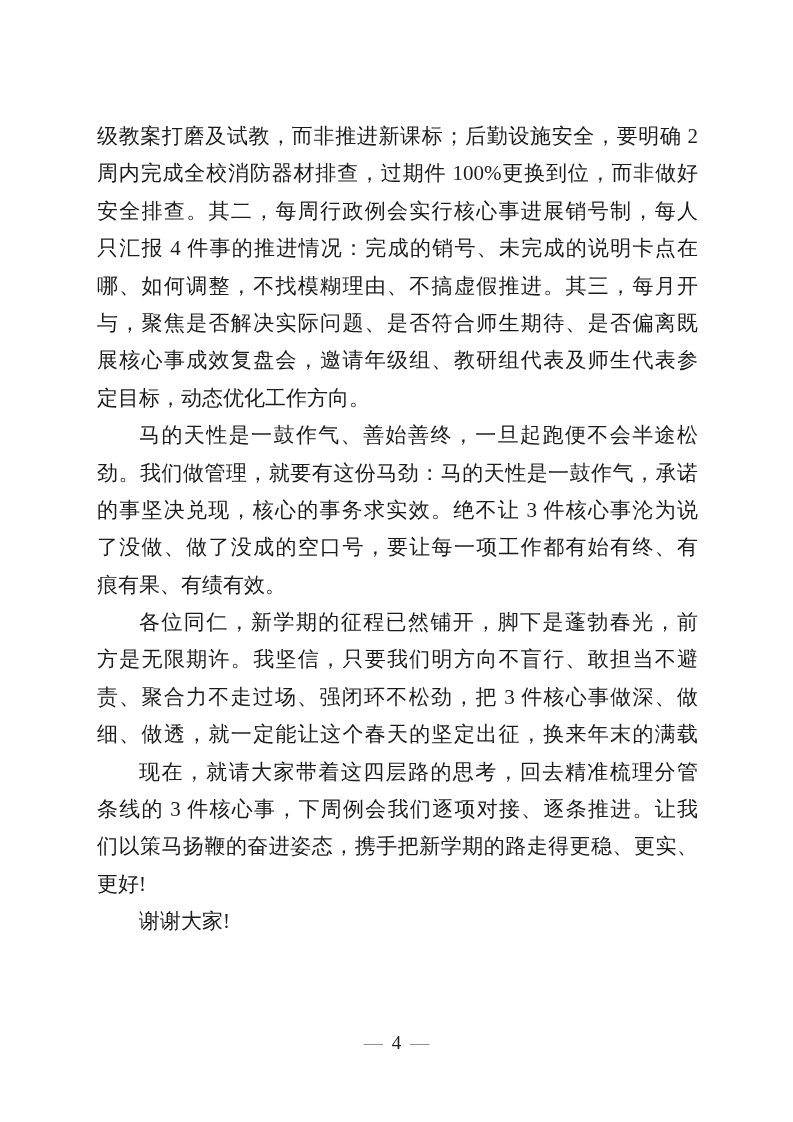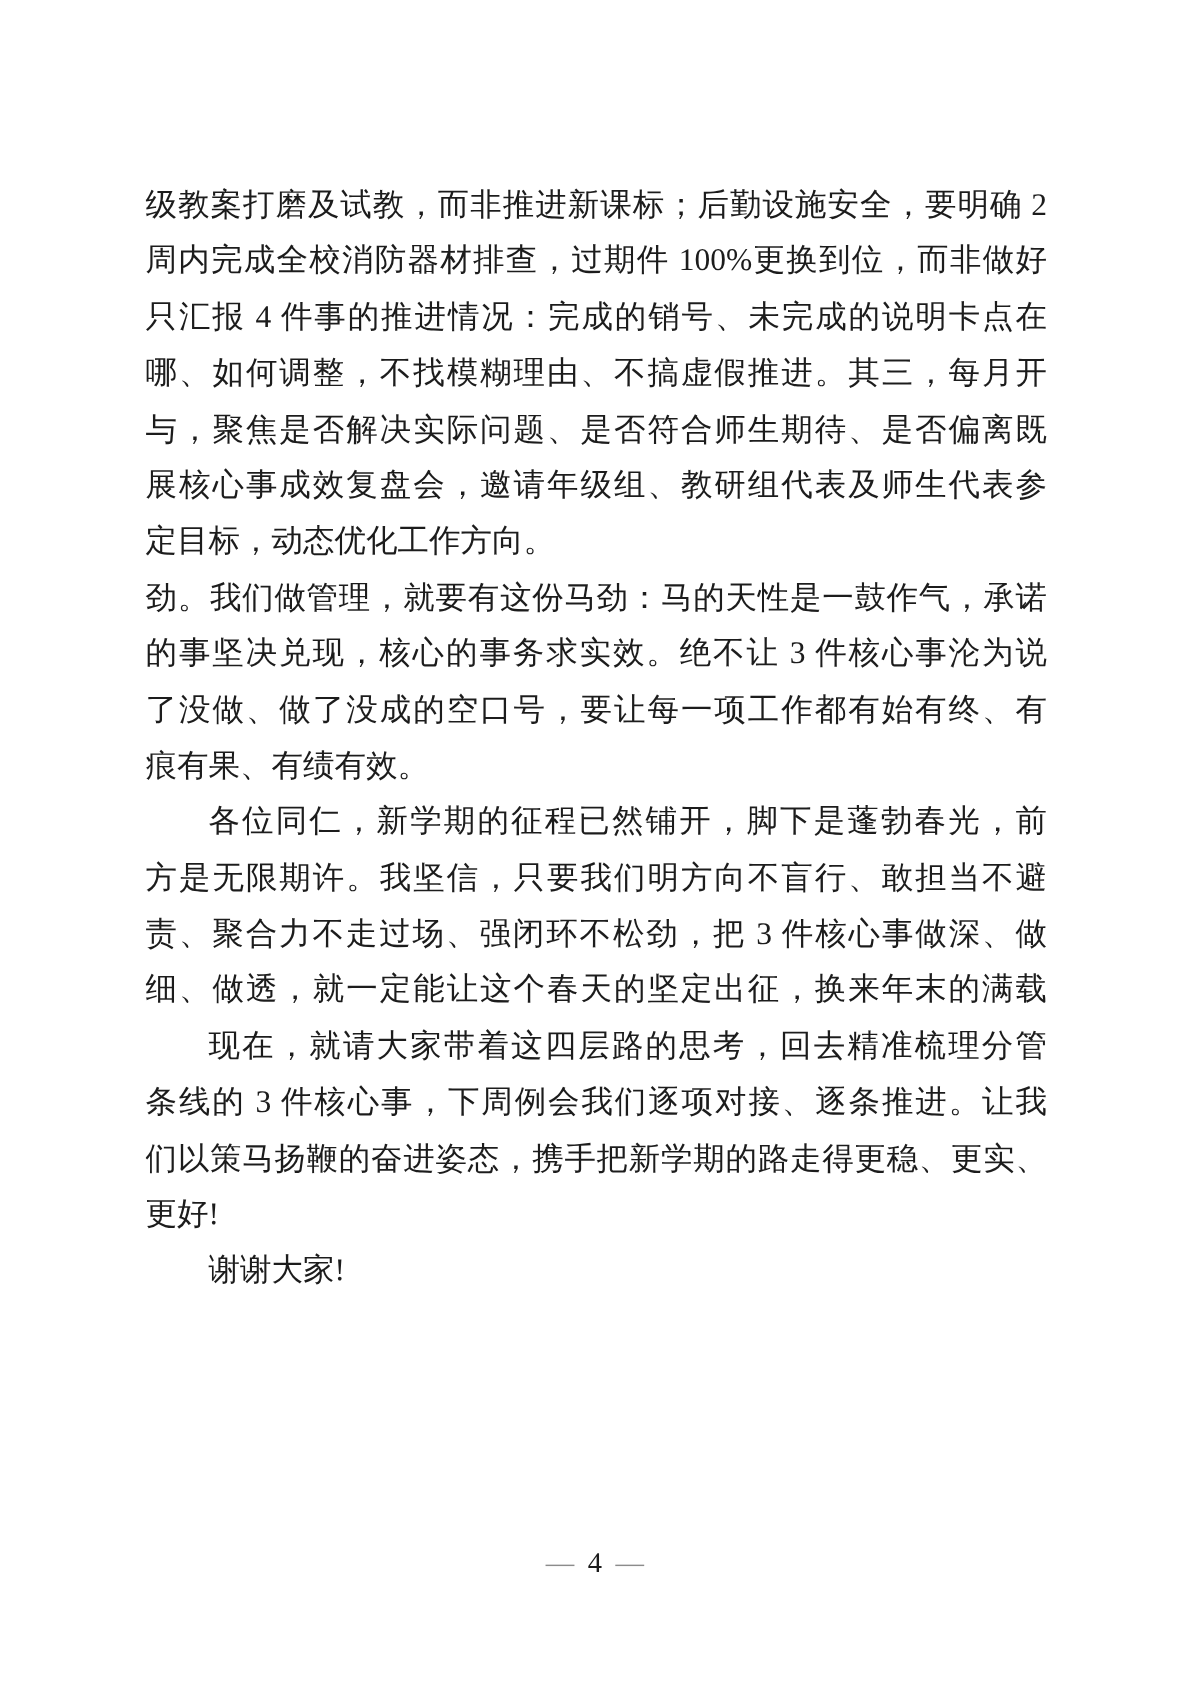--- a/index.html
+++ b/index.html
@@ -62,25 +62,27 @@
   }
 </style>
 </head>
 <body>
 
 <div class="page">
 
   <div class="text-block">
       <div class="line">级教案打磨及试教，而非推进新课标；后勤设施安全，要明确 2</div>
       <div class="line">周内完成全校消防器材排查，过期件 100%更换到位，而非做好</div>
+      <div class="line">安全排查。其二，每周行政例会实行核心事进展销号制，每人</div>
       <div class="line">只汇报 4 件事的推进情况：完成的销号、未完成的说明卡点在</div>
       <div class="line">哪、如何调整，不找模糊理由、不搞虚假推进。其三，每月开</div>
       <div class="line">与，聚焦是否解决实际问题、是否符合师生期待、是否偏离既</div>
       <div class="line">展核心事成效复盘会，邀请年级组、教研组代表及师生代表参</div>
       <div class="line para-end">定目标，动态优化工作方向。</div>
+      <div class="line indent">马的天性是一鼓作气、善始善终，一旦起跑便不会半途松</div>
       <div class="line">劲。我们做管理，就要有这份马劲：马的天性是一鼓作气，承诺</div>
       <div class="line">的事坚决兑现，核心的事务求实效。绝不让 3 件核心事沦为说</div>
       <div class="line">了没做、做了没成的空口号，要让每一项工作都有始有终、有</div>
       <div class="line para-end">痕有果、有绩有效。</div>
       <div class="line indent">各位同仁，新学期的征程已然铺开，脚下是蓬勃春光，前</div>
       <div class="line">方是无限期许。我坚信，只要我们明方向不盲行、敢担当不避</div>
       <div class="line">责、聚合力不走过场、强闭环不松劲，把 3 件核心事做深、做</div>
       <div class="line">细、做透，就一定能让这个春天的坚定出征，换来年末的满载</div>
       <div class="line indent">现在，就请大家带着这四层路的思考，回去精准梳理分管</div>
       <div class="line">条线的 3 件核心事，下周例会我们逐项对接、逐条推进。让我</div>

